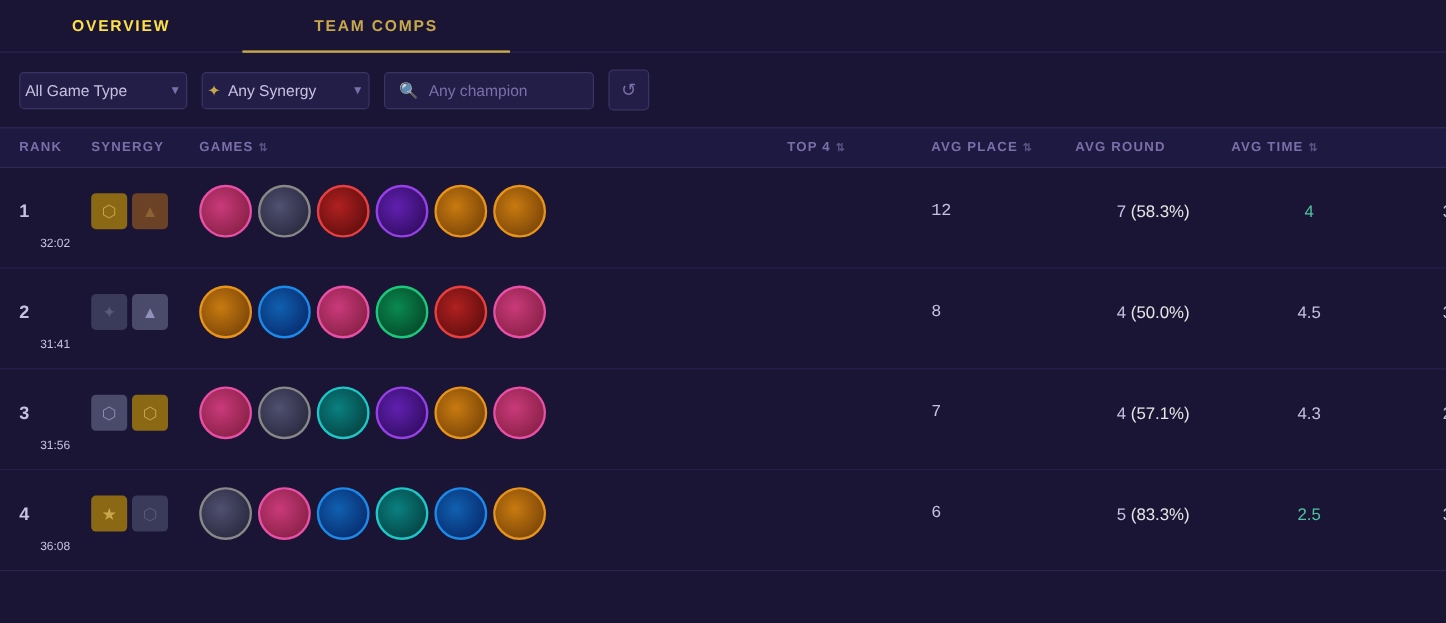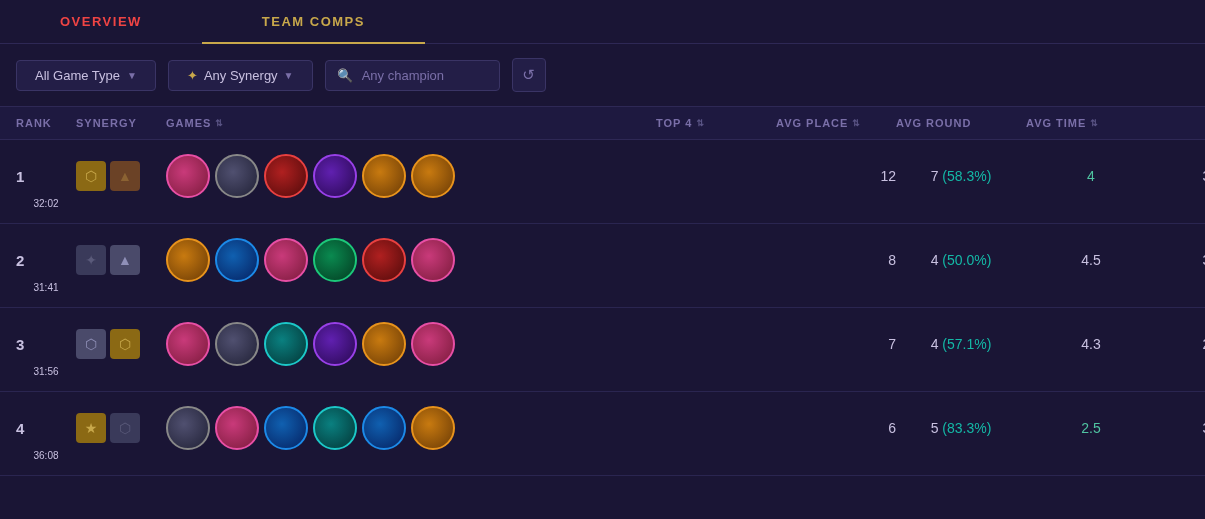--- a/index.html
+++ b/index.html
@@ -17,21 +17,21 @@
     .nav-tabs {
       display: flex;
       border-bottom: 1px solid #2e2855;
       background: #1a1535;
     }
     .nav-tab {
       padding: 14px 60px;
       font-size: 13px;
       font-weight: 600;
       letter-spacing: 1.5px;
-      color: #ef4444;
+      color: #fde047;
       cursor: pointer;
       position: relative;
       text-transform: uppercase;
     }
     .nav-tab.active {
       color: #c8a84b;
     }
     .nav-tab.active::after {
       content: '';
       position: absolute;
@@ -50,21 +50,21 @@
       padding: 14px 16px;
       background: #1a1535;
     }
 
     .filter-select {
       display: flex;
       align-items: center;
       background: #231e47;
       border: 1px solid #3a3465;
       border-radius: 4px;
-      padding: 7px 18px;
+      padding: 7px 4px;
       cursor: pointer;
       font-size: 13px;
       color: #c8c0e0;
       gap: 6px;
       min-width: 140px;
     }
     .filter-select .chevron {
       margin-left: auto;
       color: #7a6fa8;
       font-size: 10px;
@@ -176,31 +176,32 @@
       border: 2px solid transparent;
       color: #fff;
       text-shadow: 0 1px 2px rgba(0,0,0,0.8);
       position: relative;
       overflow: hidden;
     }
 
     .cell-games {
       font-size: 14px;
       color: #c8c0e0;
-      text-align: right;
+      text-align: left;
+      font-family: Liberation Mono, monospace;
     }
 
     .cell-top4 {
       font-size: 14px;
       color: #c8c0e0;
       text-align: center;
     }
 
     .cell-top4 .pct {
-      color: #14b8a6;
+      color: #e5e5e5;
     }
 
     .cell-avg-place {
       font-size: 14px;
       text-align: center;
     }
     .cell-avg-place.good { color: #4fc3a1; }
     .cell-avg-place.normal { color: #c8c0e0; }
 
     .cell-avg-round {

